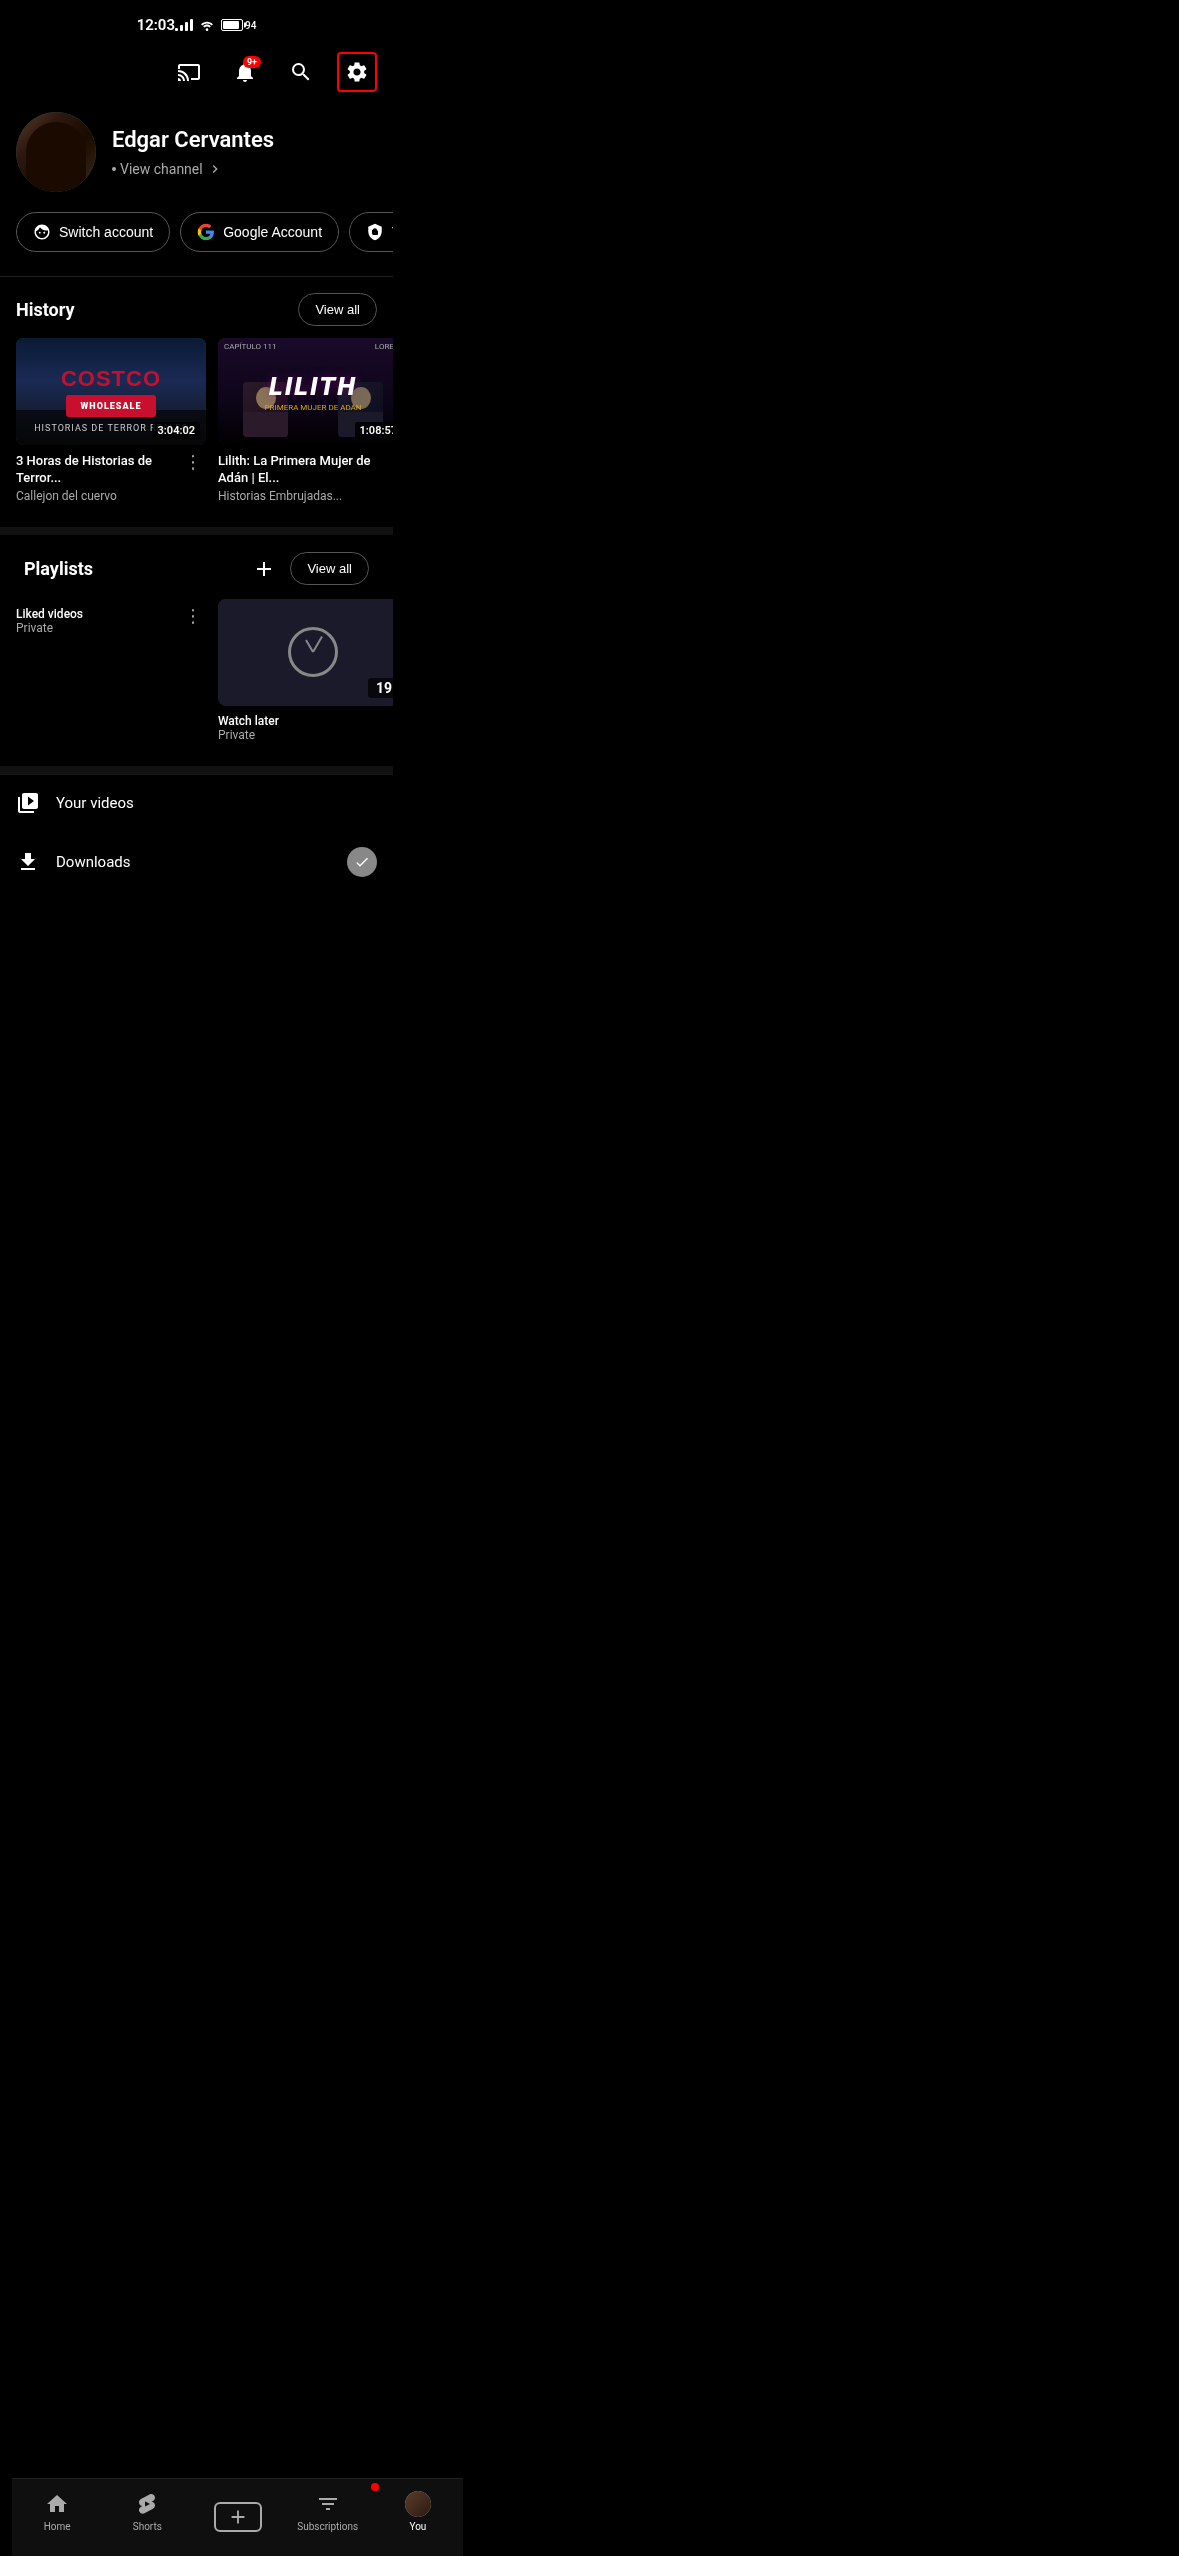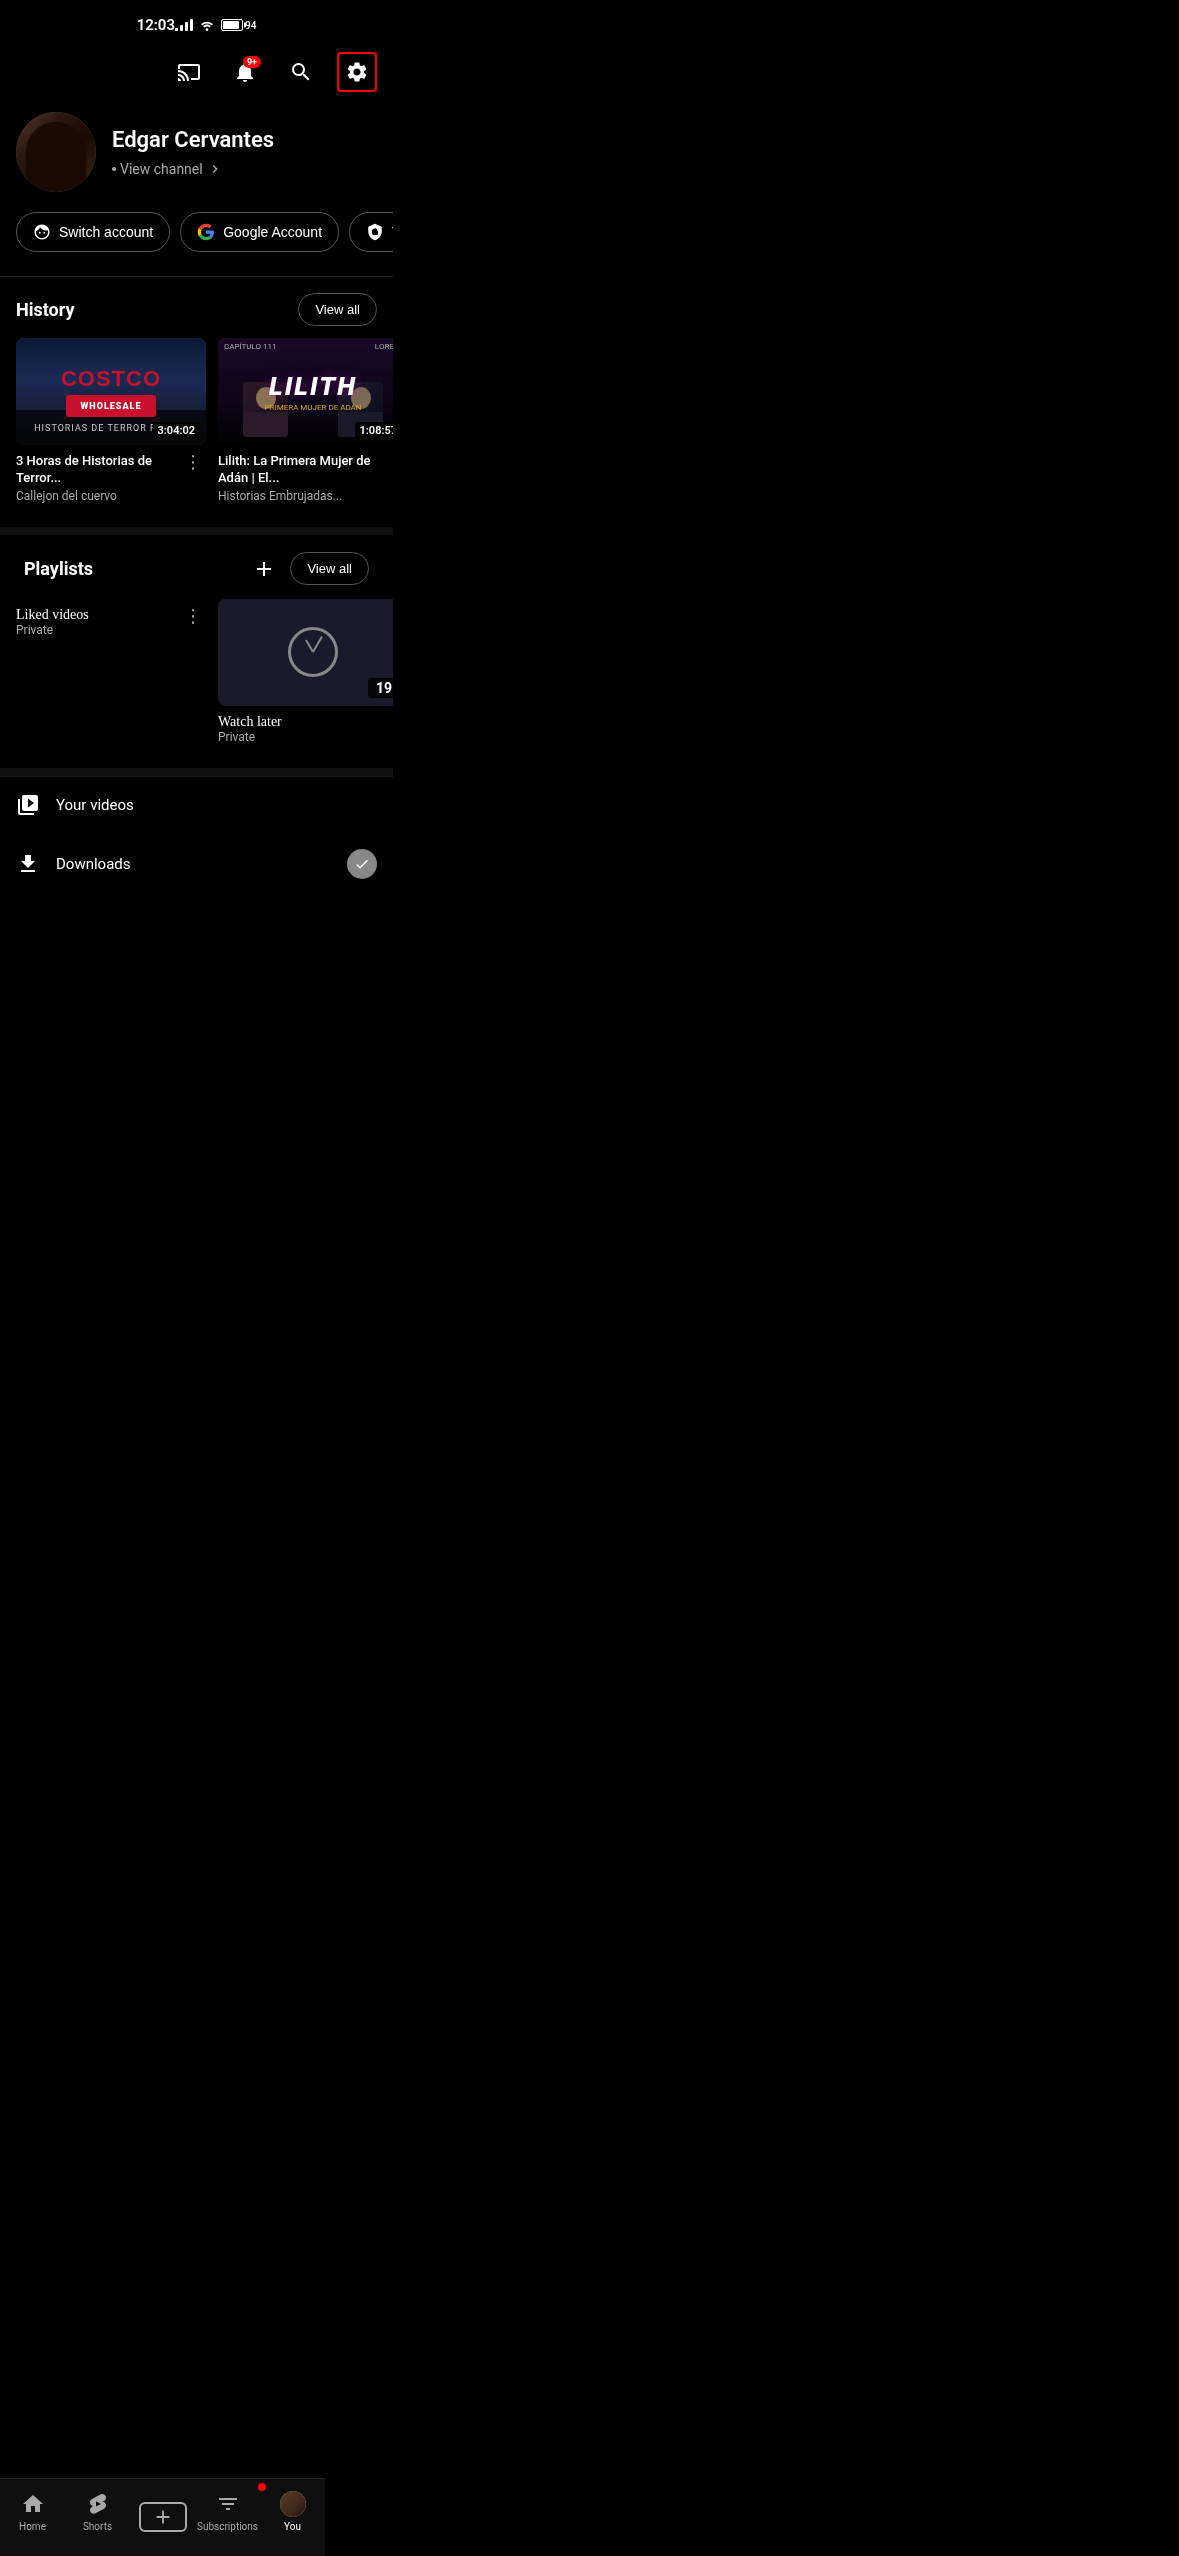--- a/index.html
+++ b/index.html
@@ -470,24 +470,23 @@
     }
 
     .playlist-info {
       display: flex;
       justify-content: space-between;
       align-items: flex-start;
       margin-top: 8px;
     }
 
     .playlist-title {
-      font-size: 14px;
+      font-size: 12px;
       font-weight: 500;
       color: #fff;
-      font-family: Liberation Serif, serif;
     }
 
     .playlist-privacy {
       font-size: 12px;
       color: #aaa;
     }
 
     
     .menu-item {
       display: flex;
@@ -514,23 +513,23 @@
     }
 
     .downloads-item {
       border-top: none;
     }
 
     
     .bottom-nav {
       position: fixed;
       bottom: 0;
-      left: 0;
+      left: 12px;
       right: 0;
-      width: 325px;
+      width: 451px;
       background: #0f0f0f;
       border-top: 1px solid #222;
       display: flex;
       justify-content: space-around;
       align-items: flex-end;
       padding: 8px 0 20px;
     }
 
     .nav-item {
       display: flex;

